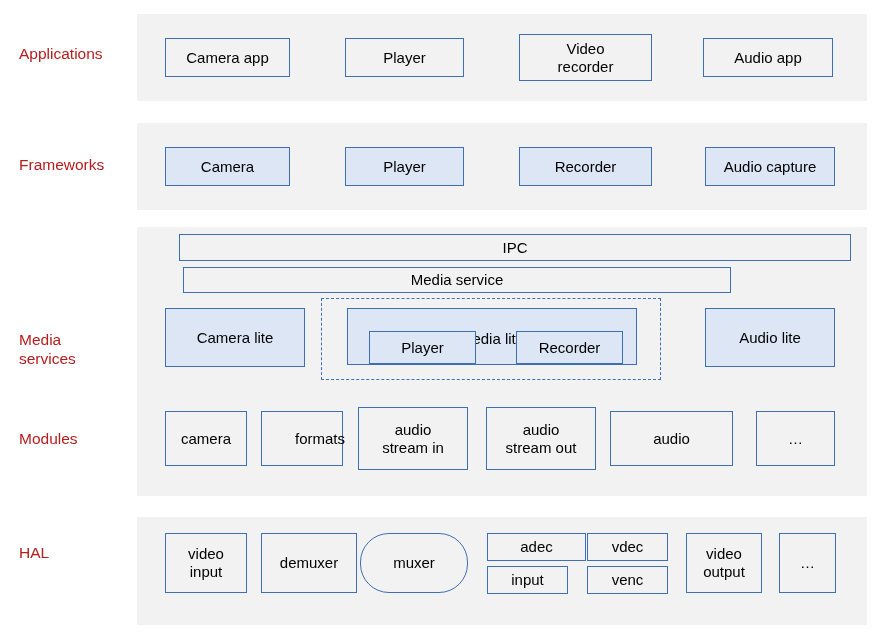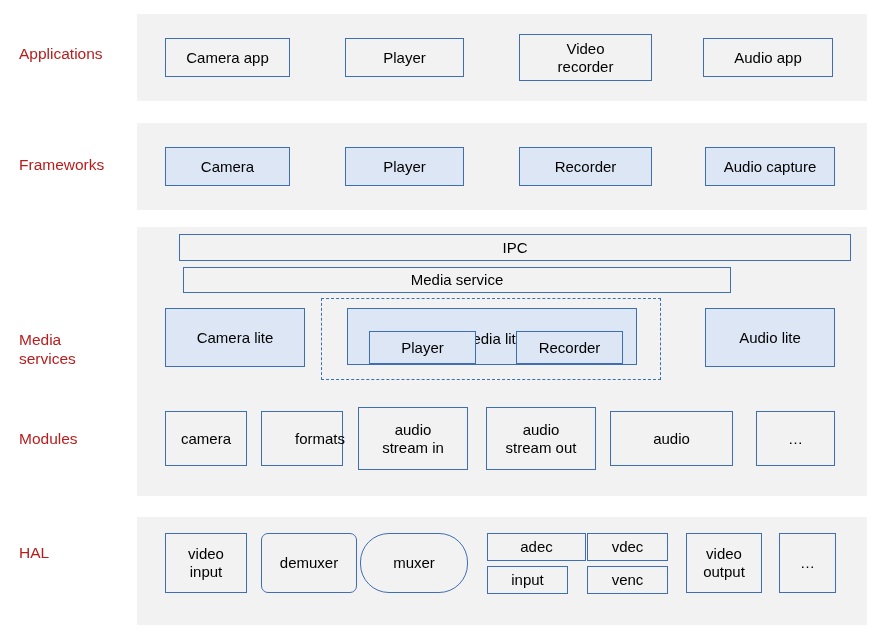--- a/index.html
+++ b/index.html
@@ -107,21 +107,21 @@
   <div class="node" style="left:261px; top:411px; width:82px; height:55px;padding-left:36px;">formats</div>
   <div class="node" style="left:358px; top:407px; width:110px; height:63px;">audio
 stream in</div>
   <div class="node" style="left:486px; top:407px; width:110px; height:63px;">audio
 stream out</div>
   <div class="node" style="left:610px; top:411px; width:123px; height:55px;">audio</div>
   <div class="node" style="left:756px; top:411px; width:79px; height:55px;">…</div>
 
   <div class="node" style="left:165px; top:533px; width:82px; height:60px;">video
 input</div>
-  <div class="node" style="left:261px; top:533px; width:96px; height:60px;border-radius:7px;">demuxer</div>
+  <div class="node" style="left:261px; top:533px; width:96px; height:60px;">demuxer</div>
   <div class="node" style="left:360px; top:533px; width:108px; height:60px;border-radius:29px;">muxer</div>
 
   <div class="node" style="left:487px; top:533px; width:99px; height:28px;">adec</div>
   <div class="node" style="left:487px; top:566px; width:81px; height:28px;">input</div>
   <div class="node" style="left:587px; top:533px; width:81px; height:28px;">vdec</div>
   <div class="node" style="left:587px; top:566px; width:81px; height:28px;">venc</div>
 
   <div class="node" style="left:686px; top:533px; width:76px; height:60px;">video
 output</div>
   <div class="node" style="left:779px; top:533px; width:57px; height:60px;">…</div>

